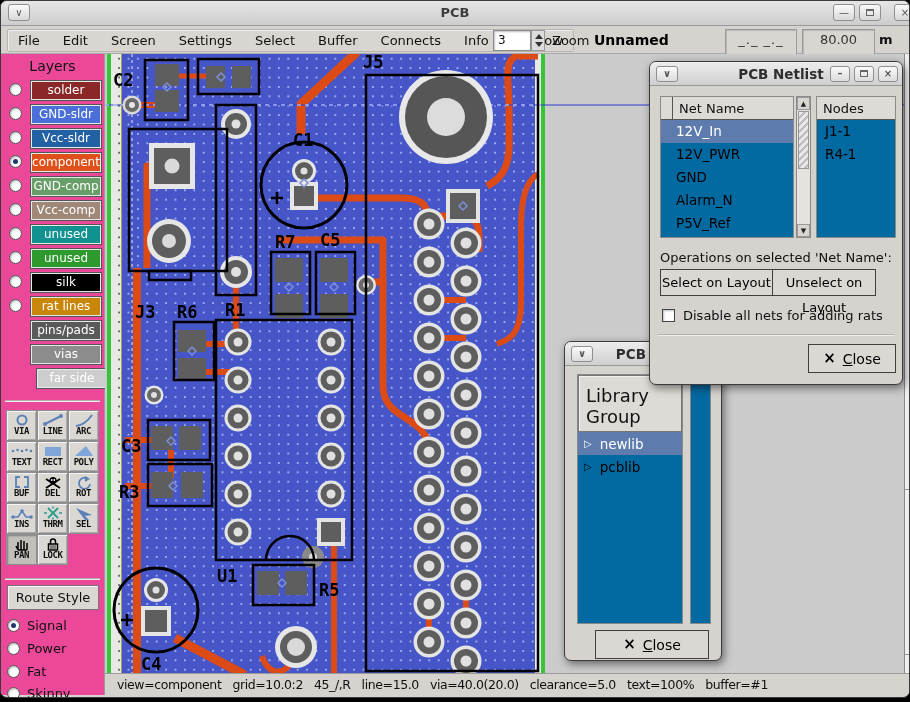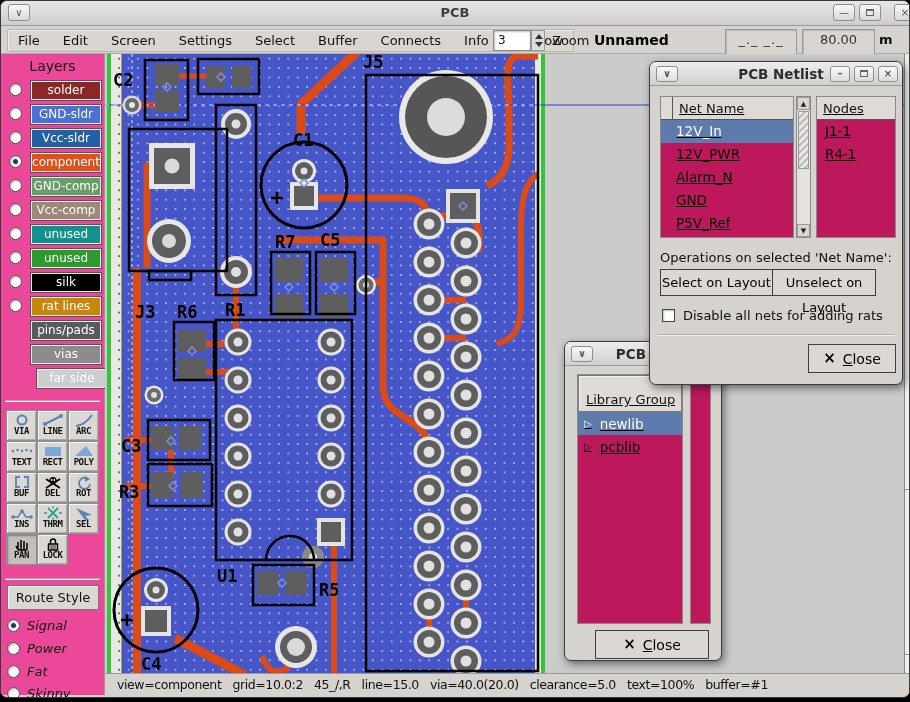--- a/index.html
+++ b/index.html
@@ -43,61 +43,61 @@
 
   .tool-grid { position:absolute; left:5px; top:356px; width:94px; }
   .tool-btn { position:absolute; width:31px; height:31px; background:#dbd8d3; border:1px solid #8f8f8f; box-shadow:inset 1px 1px 0 #f4f4f4, inset -1px -1px 0 #aaa; text-align:center; }
   .tool-btn.active { background:#c3c0bb; box-shadow:inset 1px 1px 2px rgba(0,0,0,.35); }
   .tool-btn svg { display:block; margin:2px auto 0; }
   .tool-btn .t-label { display:block; font-size:9px; font-weight:bold; letter-spacing:-.5px; color:#111; font-family:"DejaVu Sans Mono",monospace; margin-top:-1px; }
 
   .route-btn { position:absolute; left:6px; top:531px; width:92px; height:25px; background:#dbd8d3; border:1px solid #777; box-shadow:inset 1px 1px 0 #f4f4f4; font-size:13px; color:#111; text-align:center; line-height:23px; }
   .route-row { position:absolute; left:6px; height:22px; font-size:13px; color:#111; }
   .route-row .radio { position:absolute; left:0; top:2px; }
-  .route-row .r-label { position:absolute; left:20px; top:1px;font-style:italic; }
+  .route-row .r-label { position:absolute; left:20px; top:1px; }
 
   
   .canvas-wrap { position:absolute; left:104px; top:53px; width:806px; height:619px; background:#cbcbcb; }
   .canvas-wrap svg { display:block; }
   .right-scroll { position:absolute; left:903px; top:53px; width:7px; height:619px; background:#efefef; border-left:1px solid #8a8a8a; }
   .right-scroll .seg { position:absolute; left:0; width:100%; height:1px; background:#999; }
 
   
   .statusbar { position:absolute; left:104px; top:672px; width:806px; height:22px; background:#d6d3ce; border-top:1px solid #9a9a9a; display:flex; align-items:center; padding-left:12px; gap:11px; }
   .sb-item { font-size:12.5px; letter-spacing:-.4px; color:#111; white-space:nowrap; }
   .sb-item .k { font-weight:normal; }
 
   
   .dialog { position:absolute; background:#d6d3ce; border:1px solid #3c3c3c; border-radius:7px; box-shadow:2px 3px 8px rgba(0,0,0,.5); overflow:hidden; }
   .dlg-titlebar { position:relative; height:24px; background:linear-gradient(#ededed,#cfcfcf); border-bottom:1px solid #999; }
   .dlg-title { position:absolute; left:0; right:0; top:4px; text-align:center; font-size:13.5px; font-weight:bold; color:#2e2e2e;padding-left:10px; }
   .dlg-btn { position:absolute; top:4px; width:20px; height:16px; border:1px solid #8f8f8f; border-radius:3px; background:linear-gradient(#fafafa,#dcdcdc); font-size:10px; font-weight:bold; color:#555; text-align:center; line-height:14px; }
 
   .netlist { left:648px; top:60px; width:254px; height:324px; }
-  .listbox { position:absolute; background:#be185d; border:1px solid #8a8a8a;text-decoration:underline; }
+  .listbox { position:absolute; background:#0369a1; border:1px solid #8a8a8a; }
   .list-header { display:flex; border-bottom:1px solid #555; background:#dedbd6; }
   .list-header .stub { width:12px; border-right:1px solid #555; }
   .list-header .hd { flex:1; font-size:13px; color:#111; padding:4px 0 3px 6px; }
   .list-item { height:23px; font-size:13.5px; color:#000; padding-left:15px; line-height:22px; }
   .list-item.selected { background:#5d7cad; color:#fff; }
   .vscroll { position:absolute; width:15px; background:#e6e3de; border:1px solid #8a8a8a; }
   .vscroll .arr { position:absolute; left:0; width:100%; height:13px; background:#d9d6d1; border:1px solid #999; font-size:7px; text-align:center; line-height:12px; color:#222; }
   .vscroll .thumb { position:absolute; left:1px; width:11px; background:repeating-linear-gradient(135deg,#e8e8e8 0 3px,#bdbdbd 3px 5px); border:1px solid #999; }
   .ops-label { position:absolute; font-size:13px; color:#111; }
   .push-btn { position:absolute; background:#dbd8d3; border:1px solid #3f3f3f; font-size:13px; color:#000; text-align:center; }
   .checkbox { position:absolute; width:13px; height:13px; background:#fff; border:1px solid #444; box-shadow:inset 1px 1px 2px rgba(0,0,0,.25); }
   .cb-label { position:absolute; font-size:13px; color:#111; }
   .dlg-sep { position:absolute; height:0; border-top:1px solid #b3b0ab; box-shadow:0 1px 0 #eee; }
   .close-btn { display:flex; align-items:center; justify-content:center; gap:7px; font-size:14px; }
   .close-x { font-weight:bold; font-size:15px; line-height:1; }
   .btn-label { display:inline-block; }
   .btn-label::first-letter { text-decoration:underline; }
 
   .library { left:563px; top:340px; width:158px; height:320px; }
-  .lib-header { background:#dedbd6; border:1px solid #777; box-shadow:inset 1px 1px 0 #f2f2f2; font-size:13px; color:#111; padding:16px 0 4px 7px; }
+  .lib-header { background:#dedbd6; border:1px solid #777; box-shadow:inset 1px 1px 0 #f2f2f2; font-size:18px; color:#111; padding:9px 0 4px 7px; }
   .tree-item { height:23px; font-size:13.5px; color:#000; line-height:22px; display:flex; align-items:center; gap:8px; padding-left:6px; }
   .tree-item.selected { background:#5d7cad; color:#fff; }
   .tri { font-size:10px; }
 </style>
 </head>
 <body>
 
 <div class="window">
 
   <div class="titlebar">
@@ -734,22 +734,22 @@
       <div class="dlg-btn" style="right:4px;"><span>×</span></div>
     </div>
 
     <div class="listbox" style="left:10px; top:34px; width:134px; height:142px;">
       <div class="list-header">
         <div class="stub"></div>
         <div class="hd">Net Name</div>
       </div>
       <div class="list-item selected">12V_In</div>
       <div class="list-item">12V_PWR</div>
+      <div class="list-item">GND</div>
       <div class="list-item">Alarm_N</div>
-      <div class="list-item">GND</div>
       <div class="list-item">P5V_Ref</div>
     </div>
 
     <div class="vscroll" style="left:146px; top:34px; height:142px;">
       <div class="arr" style="top:0;">▲</div>
       <div class="thumb" style="top:14px; height:58px;"></div>
       <div class="arr" style="bottom:0;">▼</div>
     </div>
 
     <div class="listbox" style="left:166px; top:34px; width:80px; height:142px;">

